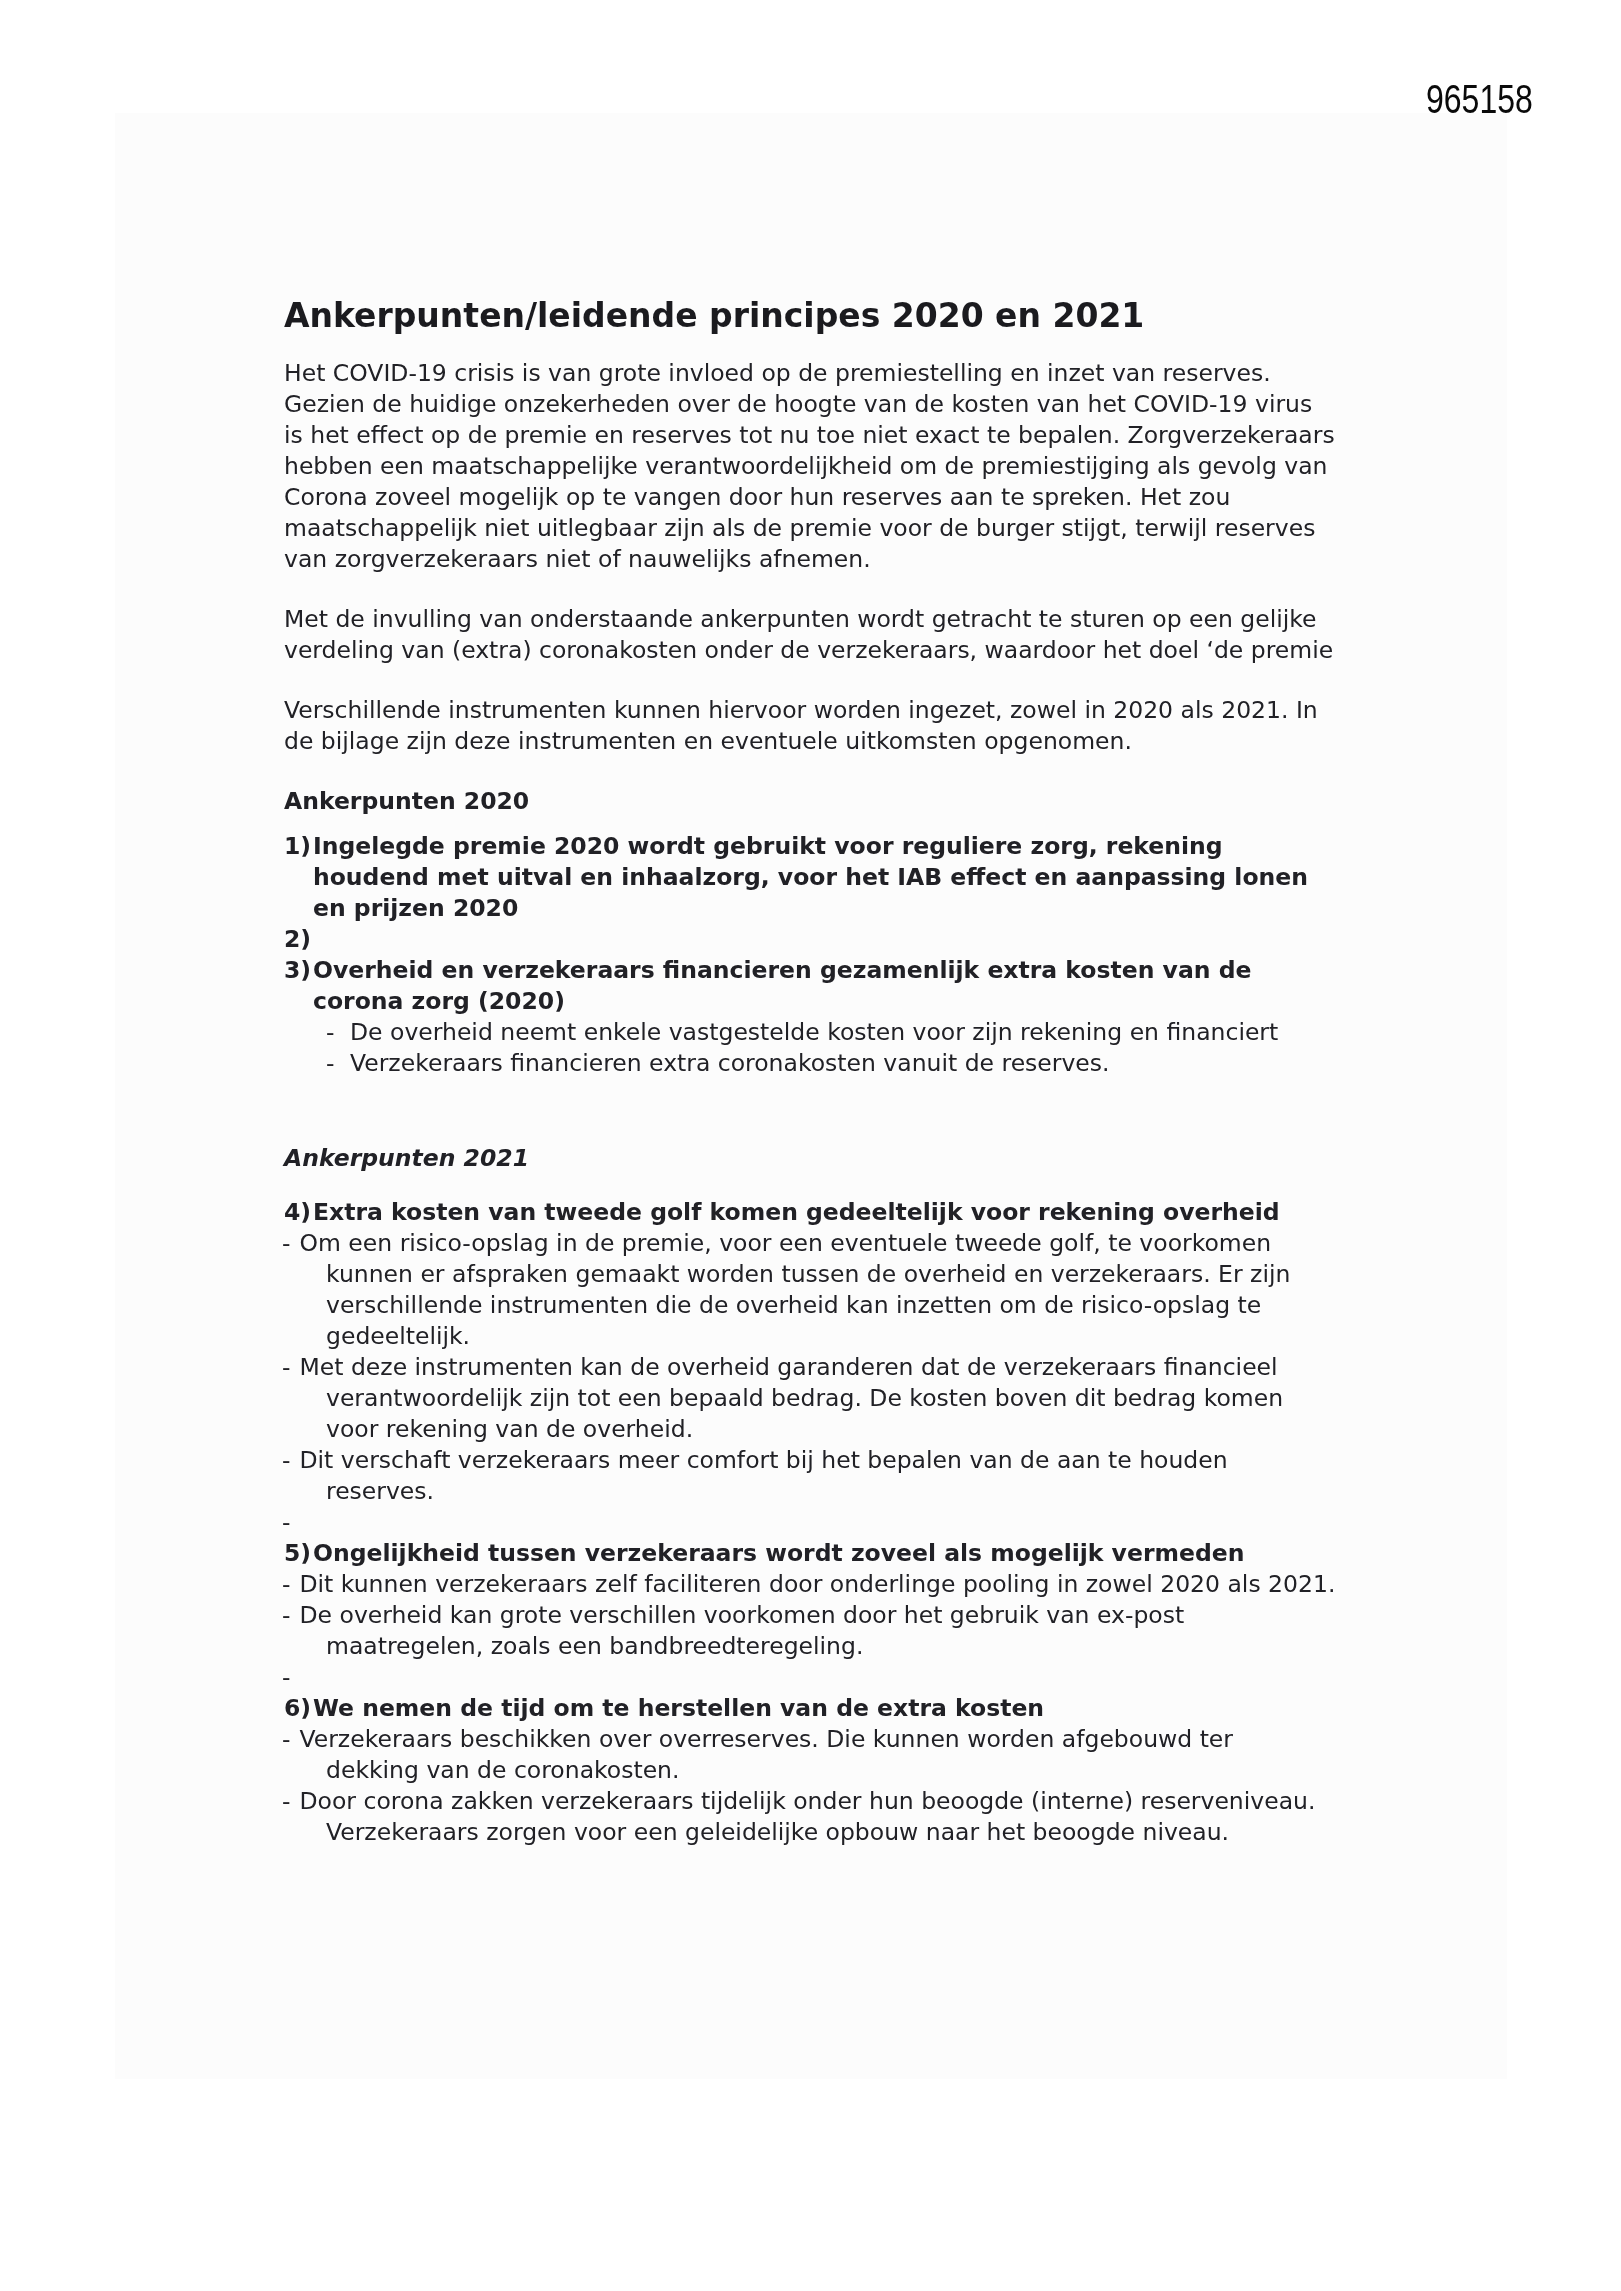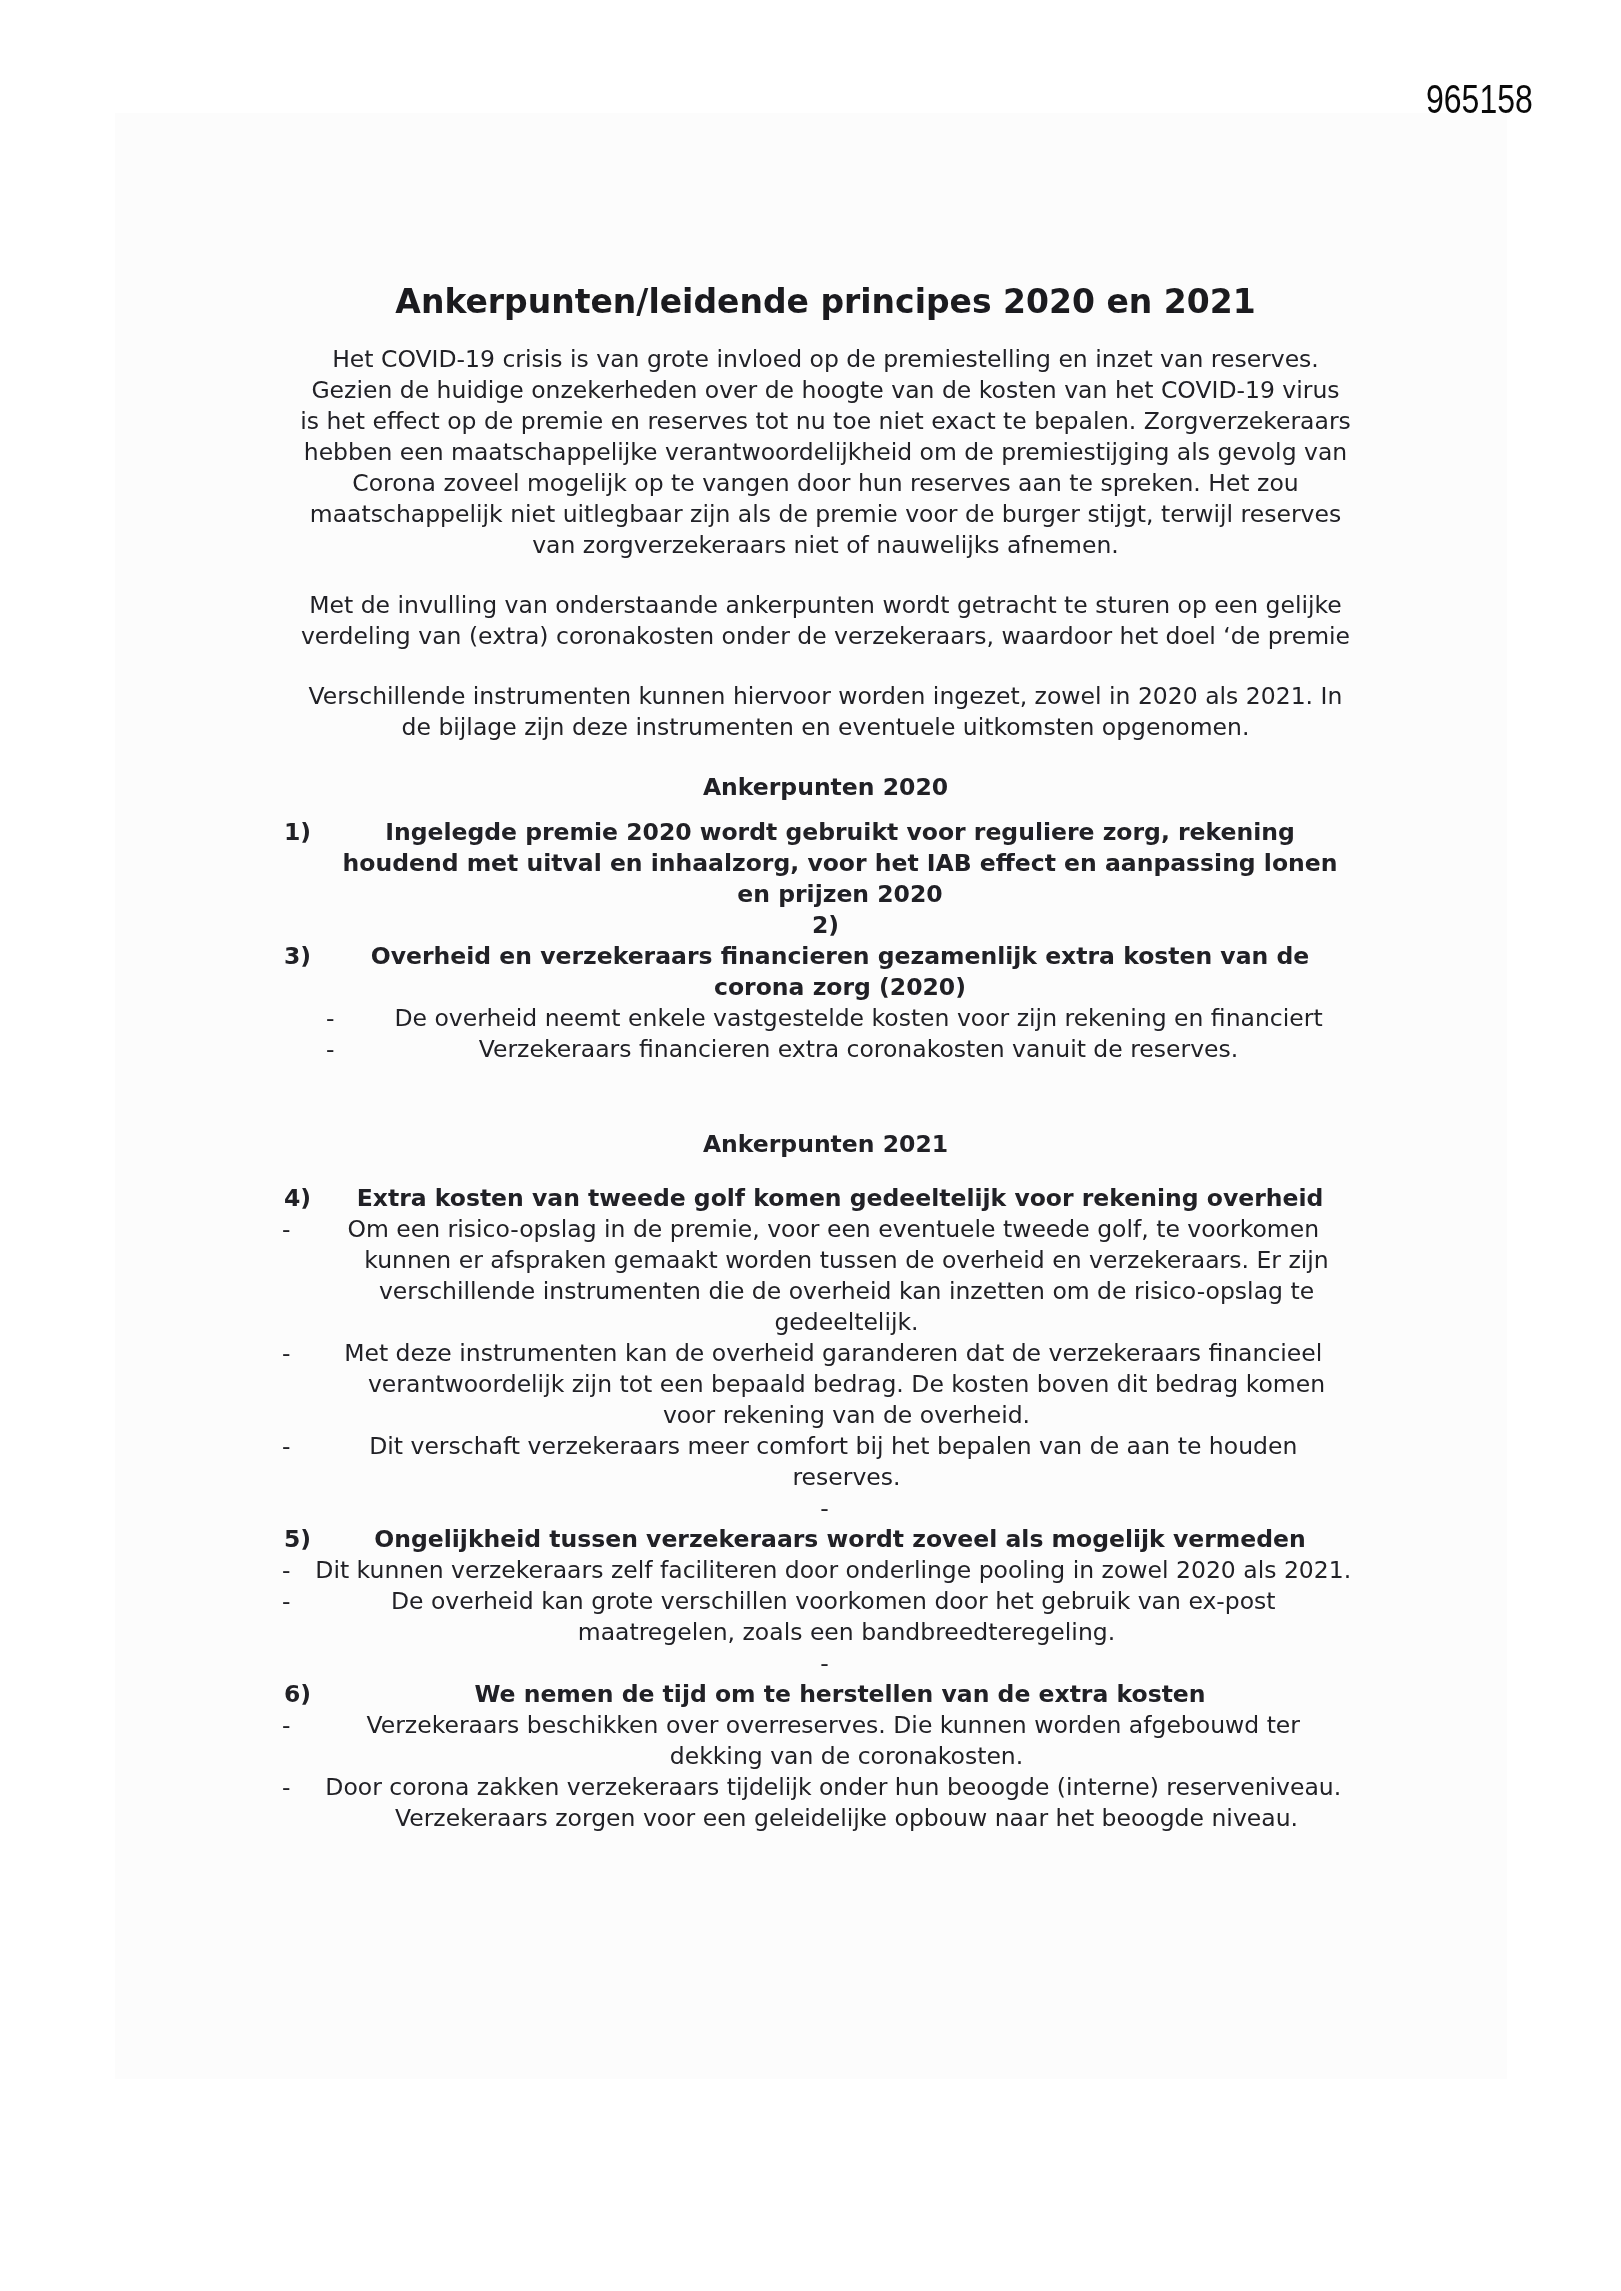--- a/index.html
+++ b/index.html
@@ -30,44 +30,43 @@
     line-height: 1;
     font-weight: 400;
     color: #0a0a0a;
     transform: scaleX(0.8);
     transform-origin: left top;
     white-space: nowrap;
   }
   .content {
     position: absolute;
     left: 284px;
-    top: 282px;
+    top: 296px;
     width: 1083px;
     font-family: "DejaVu Sans", sans-serif;
     font-size: 23.5px;
     line-height: 31px;
     color: #212126;
-    text-align: center;
   }
   .blk { position: relative; }
   .line { white-space: nowrap; }
 
   .title {
     font-size: 33px;
     line-height: 40px;
     font-weight: 700;
     color: #1b1b1f;
     margin: 0 0 21.6px 0;
   }
   .h2 { font-weight: 700; }
   .p  { margin-bottom: 29px; }
 
   
   .content > .blk:nth-child(5)  { margin-top: 26px; margin-bottom: 14.7px; }
-  .content > .blk:nth-child(11) { margin-top: 64px; margin-bottom: 22.5px; }
+  .content > .blk:nth-child(11) { margin-top: 64px; margin-bottom: 22.5px; font-style: italic; }
 
   
   .num { padding-left: 29px; }
   .num .marker { position: absolute; left: 0; top: 0; }
   .num .line.only { margin-left: -29px; }
   .num.bold { font-weight: 700; }
 
   
   .dash { padding-left: 42px; }
   .dash .marker { position: absolute; left: -2px; top: 0; }

